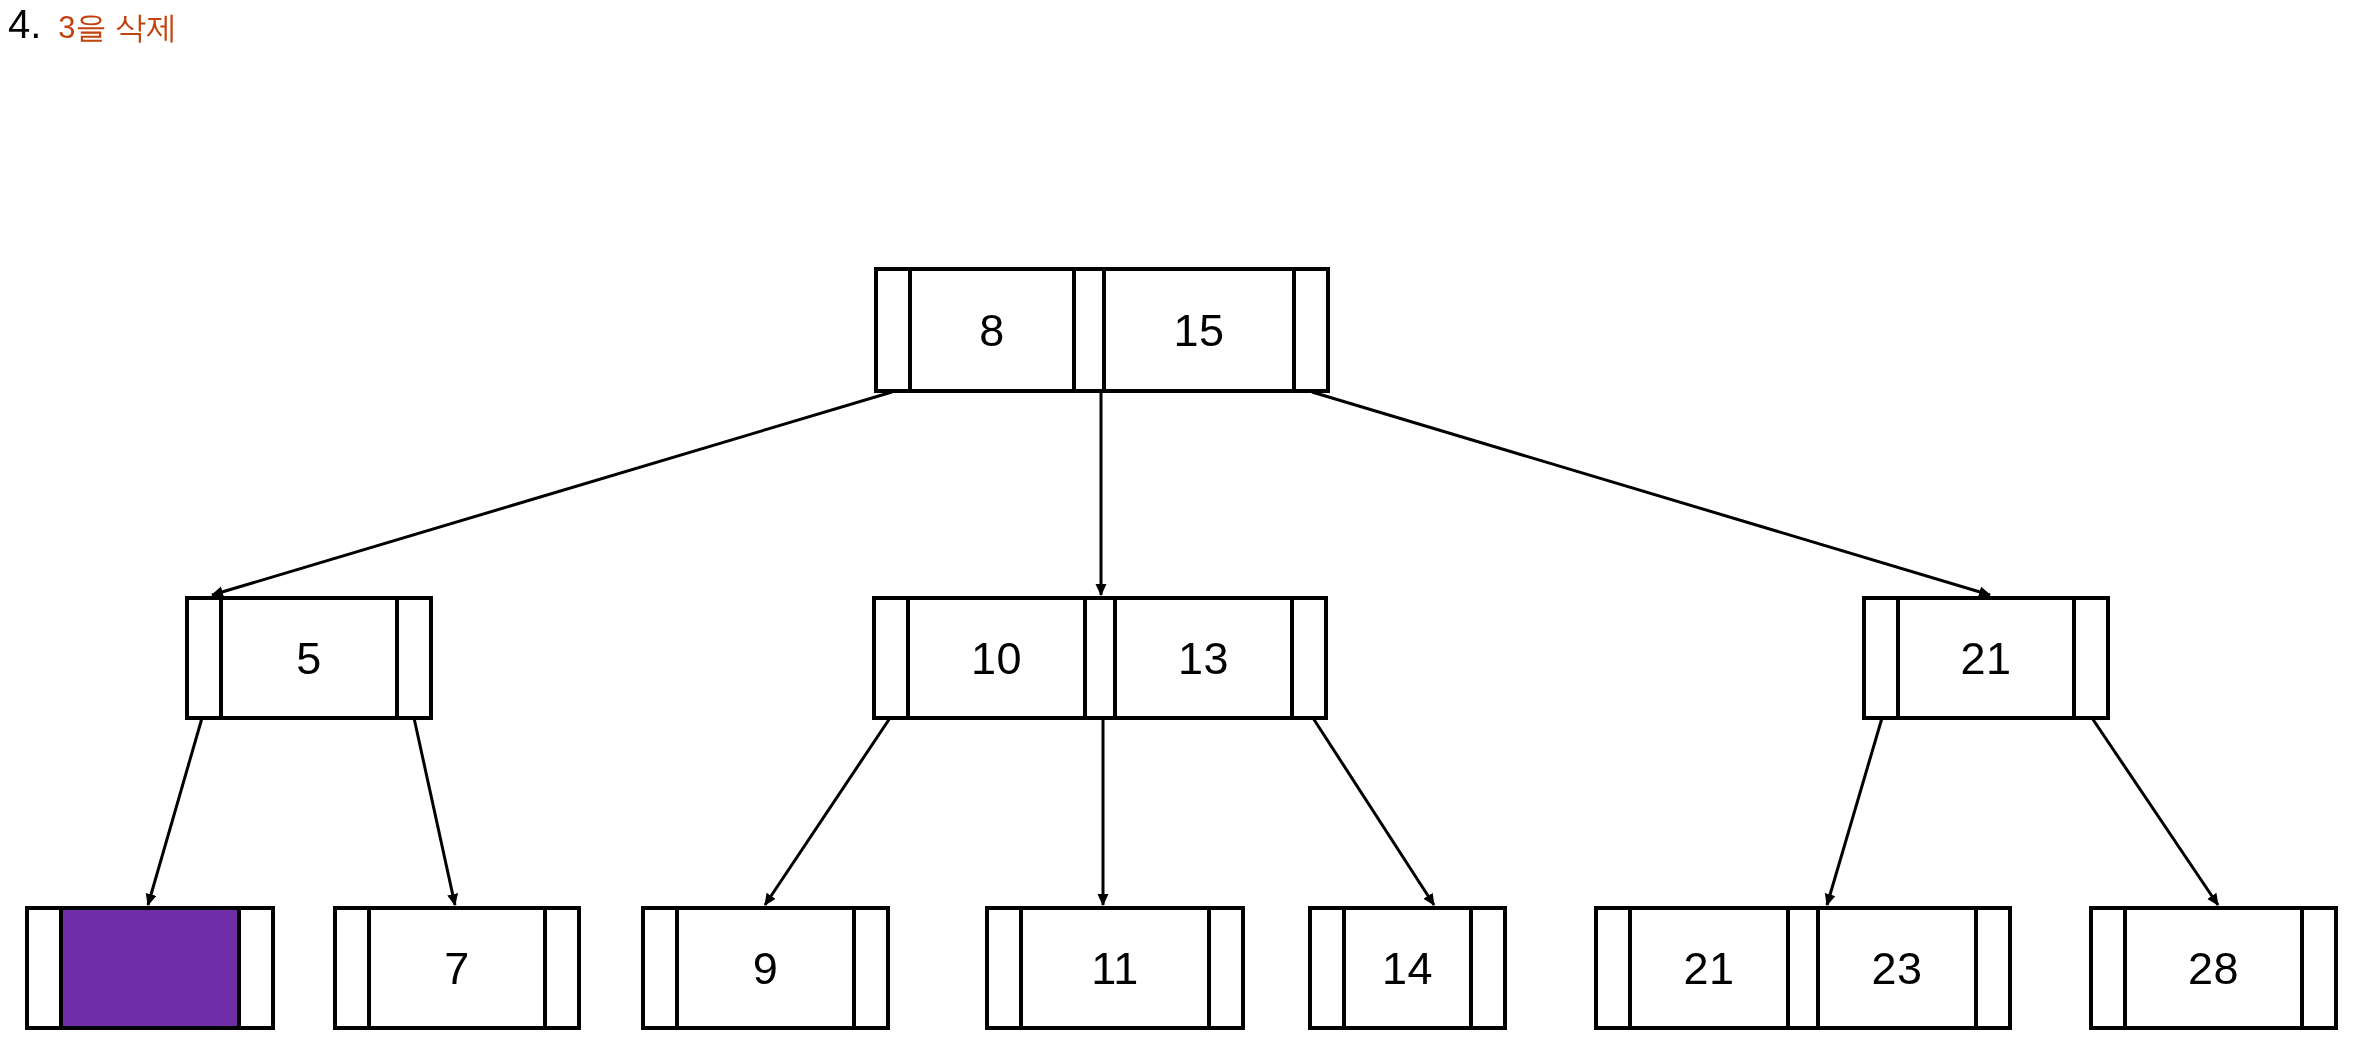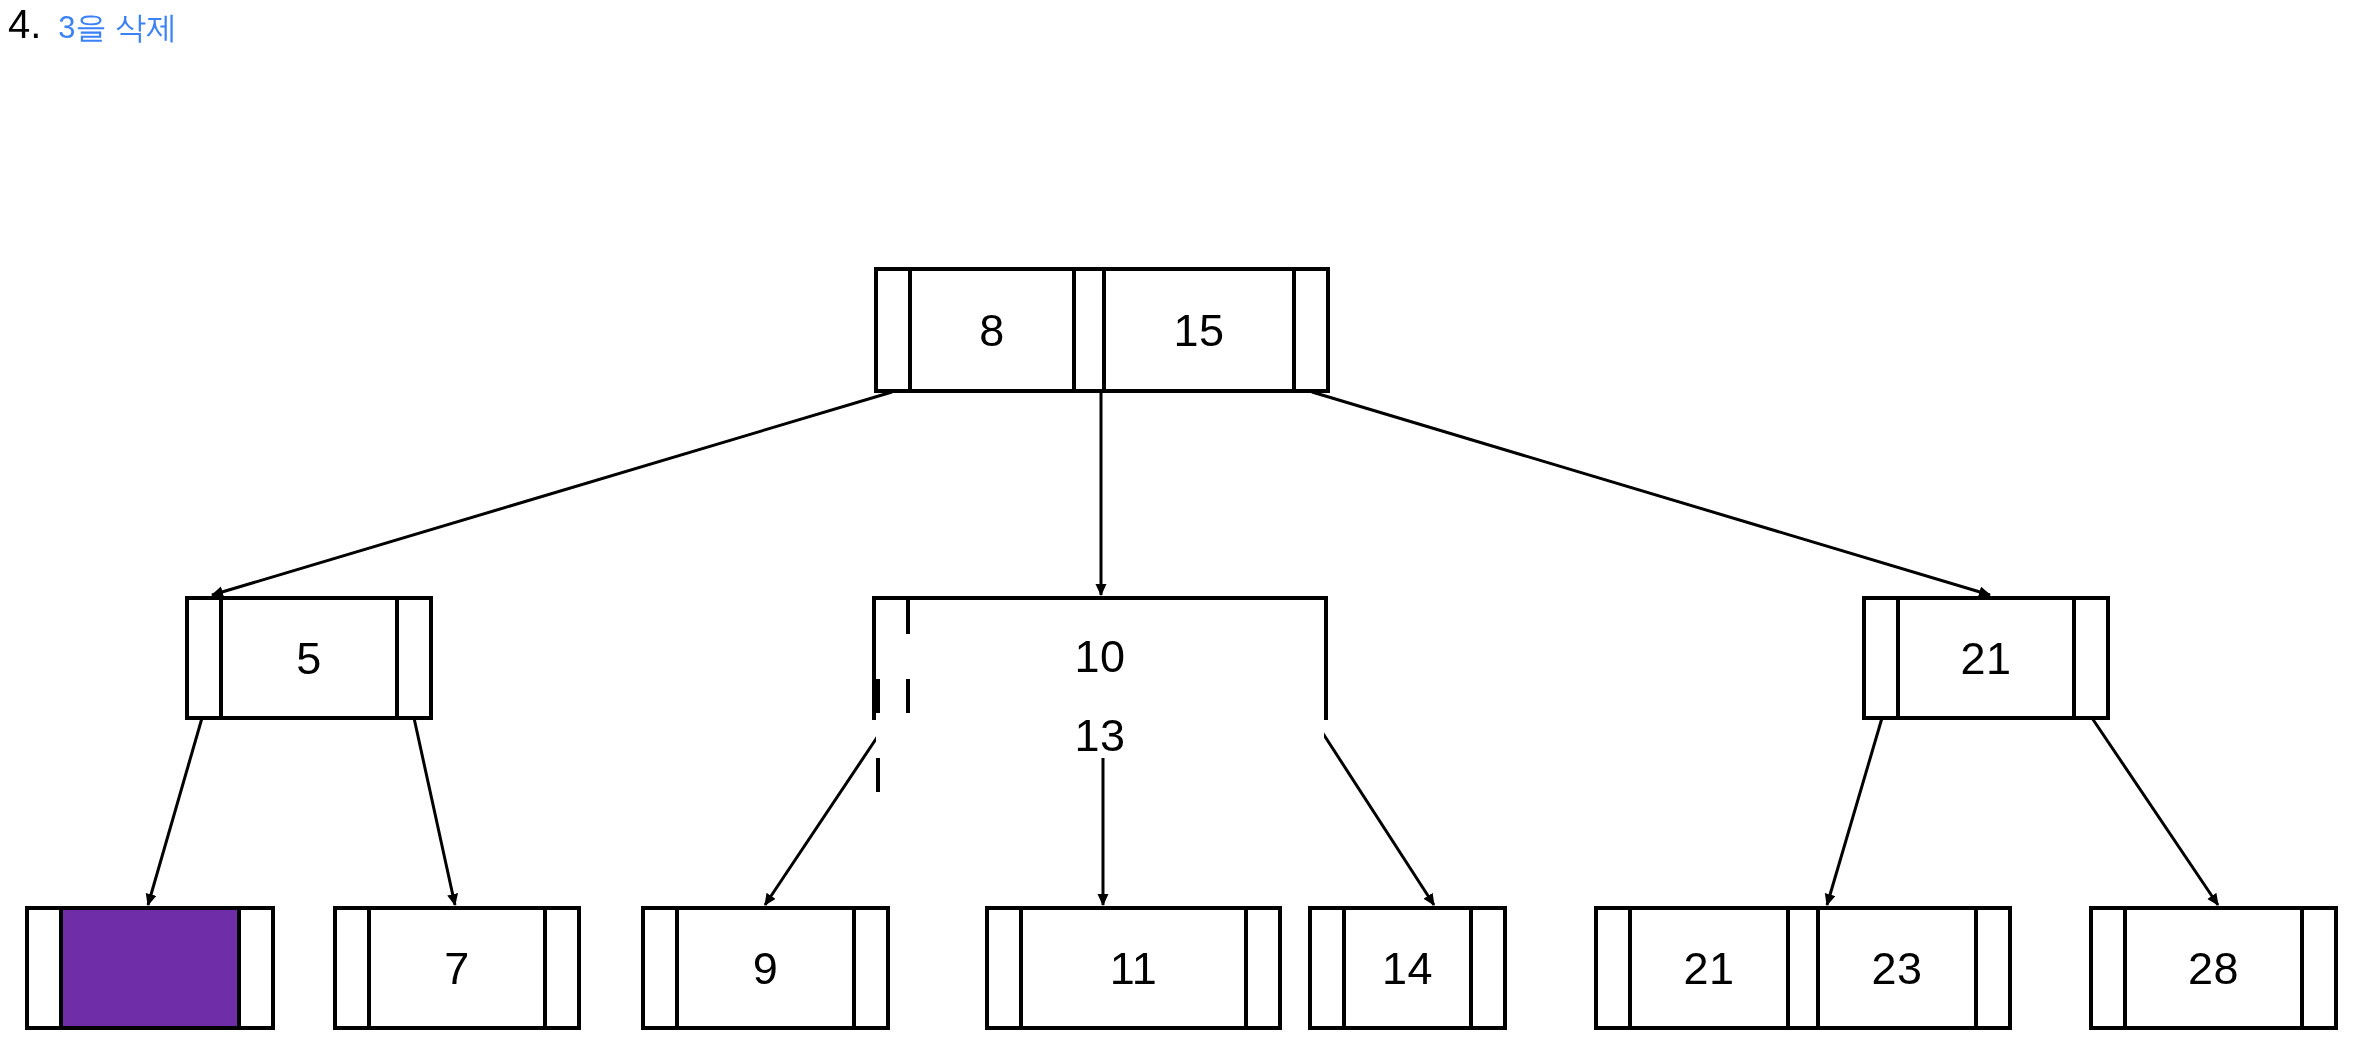--- a/index.html
+++ b/index.html
@@ -27,21 +27,21 @@
   }
   #heading .marker {
     font-size: 40px;
     line-height: 1;
     color: #000;
   }
   #heading .text {
     font-size: 31px;
     line-height: 1;
     margin-left: 17px;
-    color: #3b82f6;
+    color: #c2410c;
   }
 
   
   #edges {
     position: absolute;
     left: 0;
     top: 0;
     width: 2363px;
     height: 1055px;
     pointer-events: none;
@@ -119,21 +119,21 @@
   <div class="cell key">15</div>
   <div class="cell ptr last"></div>
 </div>
 
 <div class="btnode" style="left:185px; top:596px; width:248px; height:124px;">
   <div class="cell ptr"></div>
   <div class="cell key">5</div>
   <div class="cell ptr last"></div>
 </div>
 
-<div class="btnode" style="left:872px; top:596px; width:456px; height:124px;flex-direction:column;">
+<div class="btnode" style="left:872px; top:596px; width:456px; height:124px;">
   <div class="cell ptr"></div>
   <div class="cell key">10</div>
   <div class="cell ptr" style="border-left:4px solid #000;"></div>
   <div class="cell key">13</div>
   <div class="cell ptr last"></div>
 </div>
 
 <div class="btnode" style="left:1862px; top:596px; width:248px; height:124px;">
   <div class="cell ptr"></div>
   <div class="cell key">21</div>
@@ -151,21 +151,21 @@
   <div class="cell key">7</div>
   <div class="cell ptr last"></div>
 </div>
 
 <div class="btnode" style="left:641px; top:906px; width:249px; height:124px;">
   <div class="cell ptr"></div>
   <div class="cell key">9</div>
   <div class="cell ptr last"></div>
 </div>
 
-<div class="btnode" style="left:985px; top:906px; width:297px; height:124px;">
+<div class="btnode" style="left:985px; top:906px; width:260px; height:124px;">
   <div class="cell ptr"></div>
   <div class="cell key">11</div>
   <div class="cell ptr last"></div>
 </div>
 
 <div class="btnode" style="left:1308px; top:906px; width:199px; height:124px;">
   <div class="cell ptr"></div>
   <div class="cell key">14</div>
   <div class="cell ptr last"></div>
 </div>

